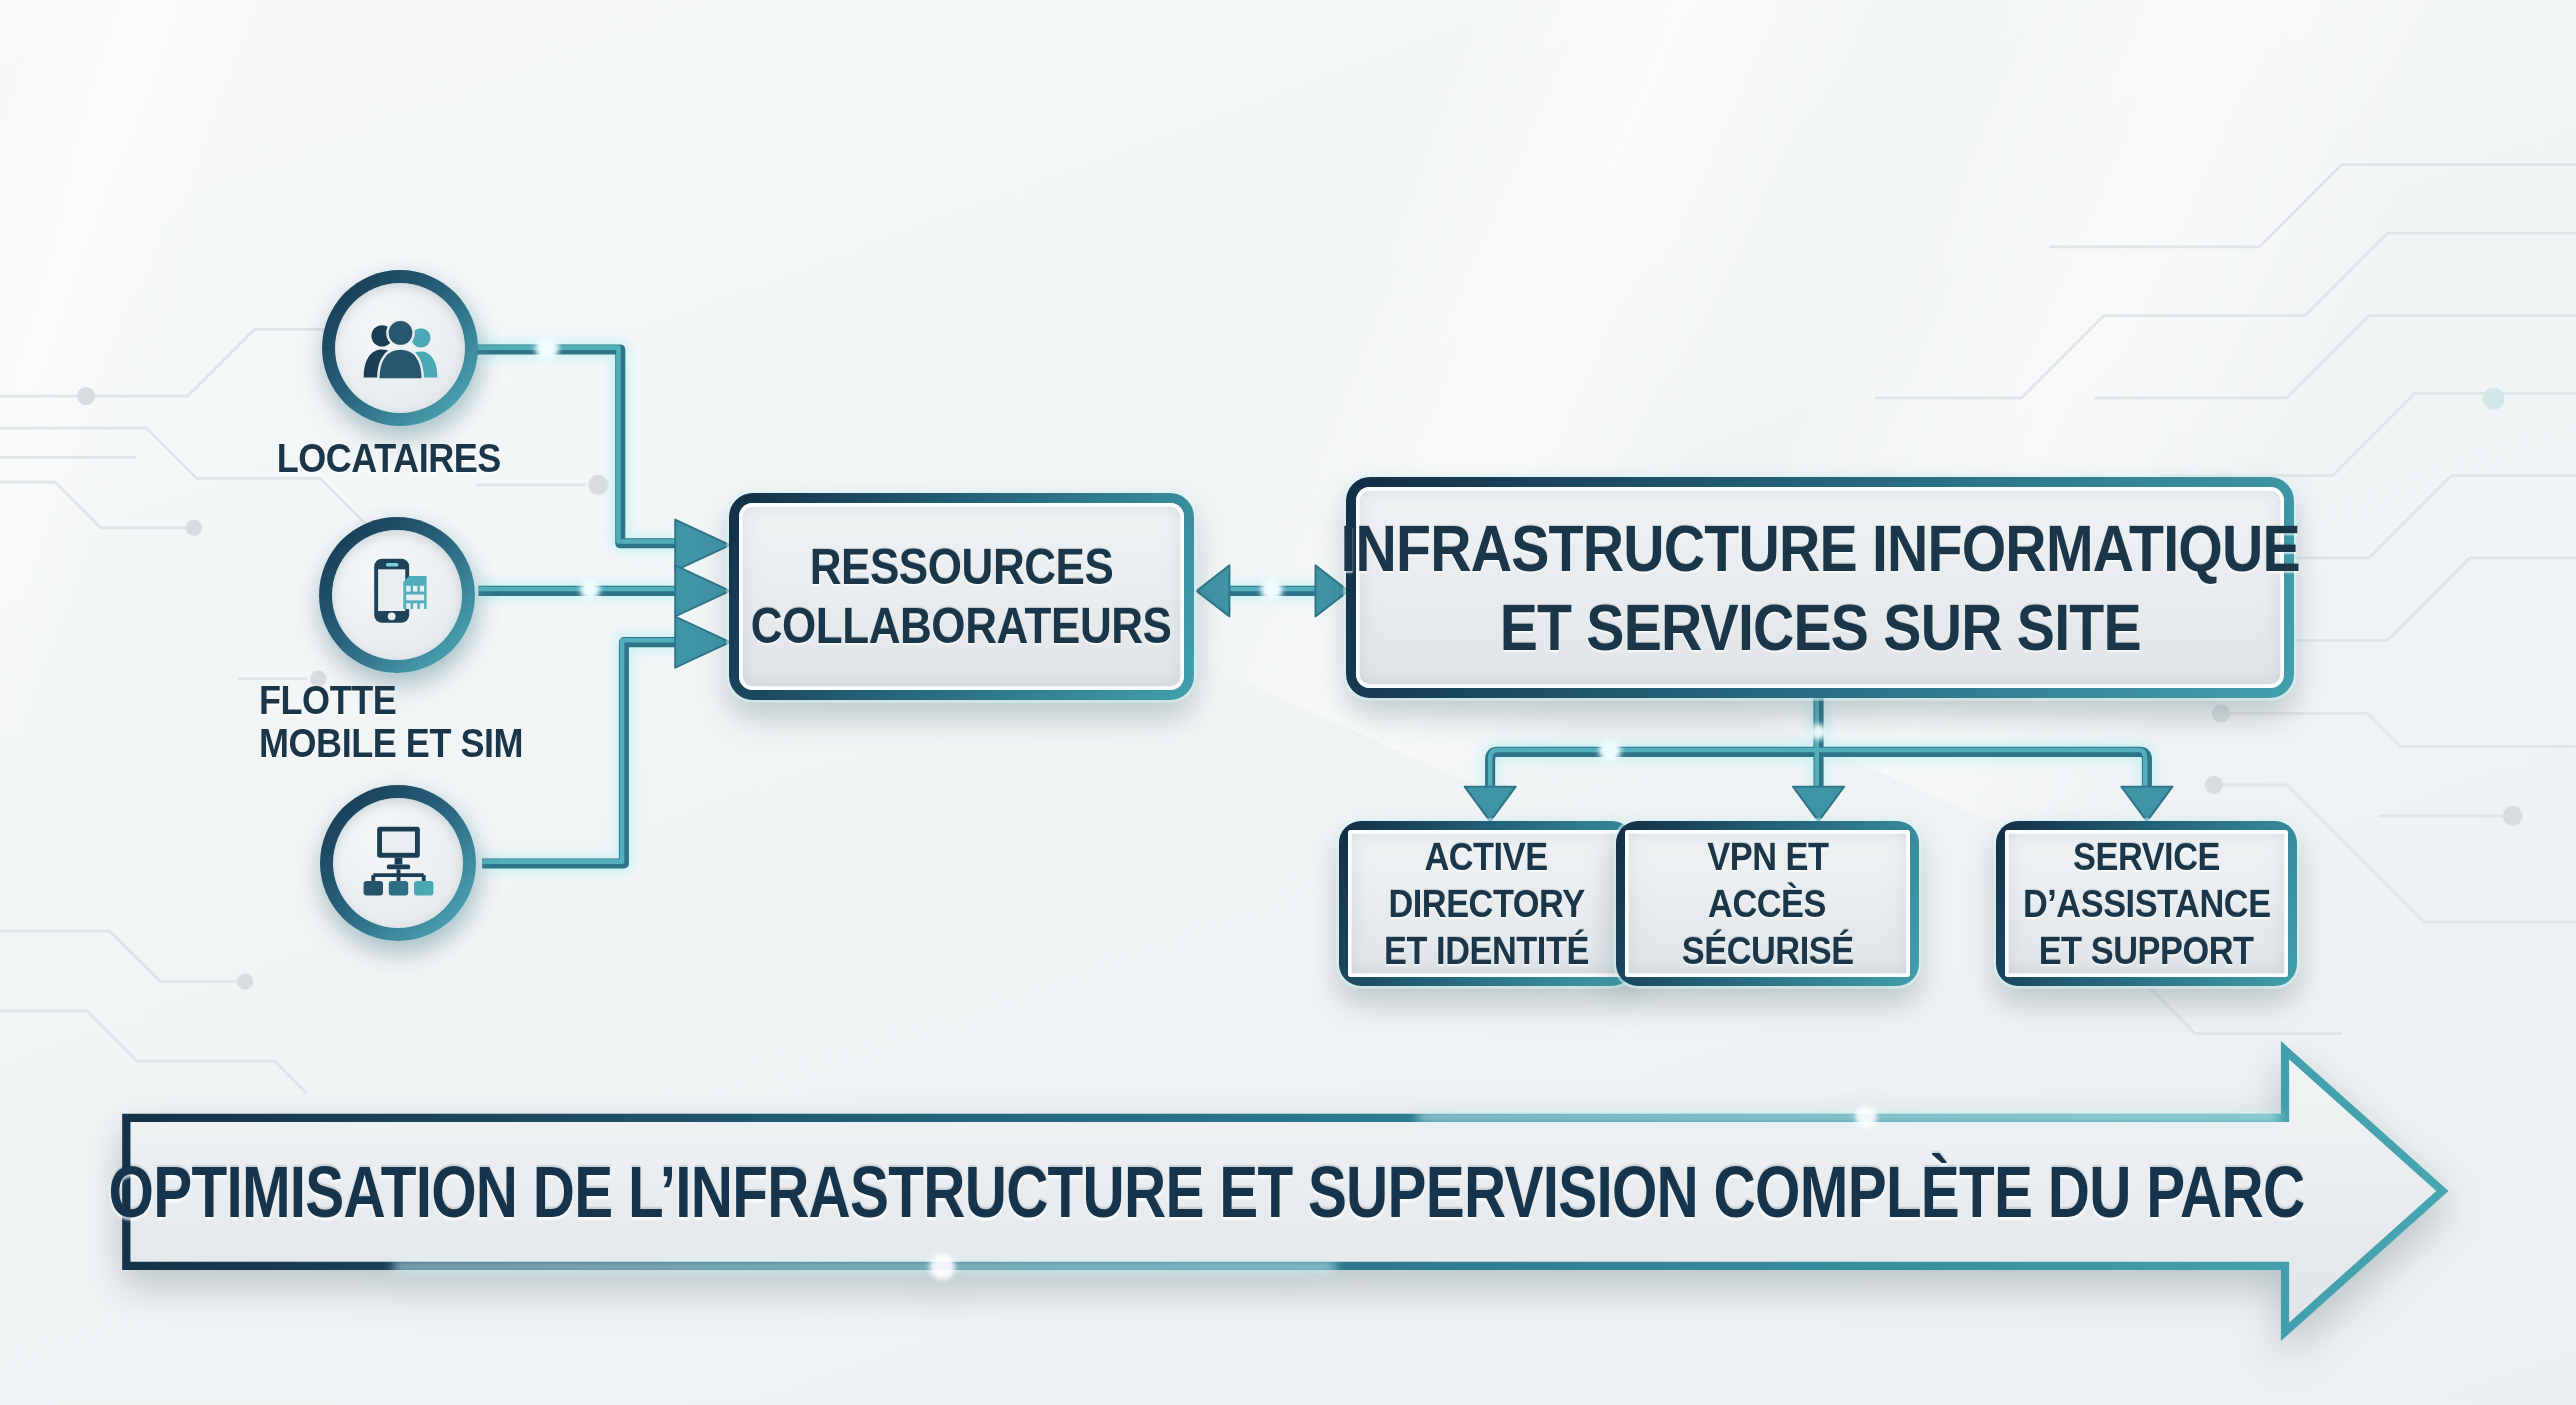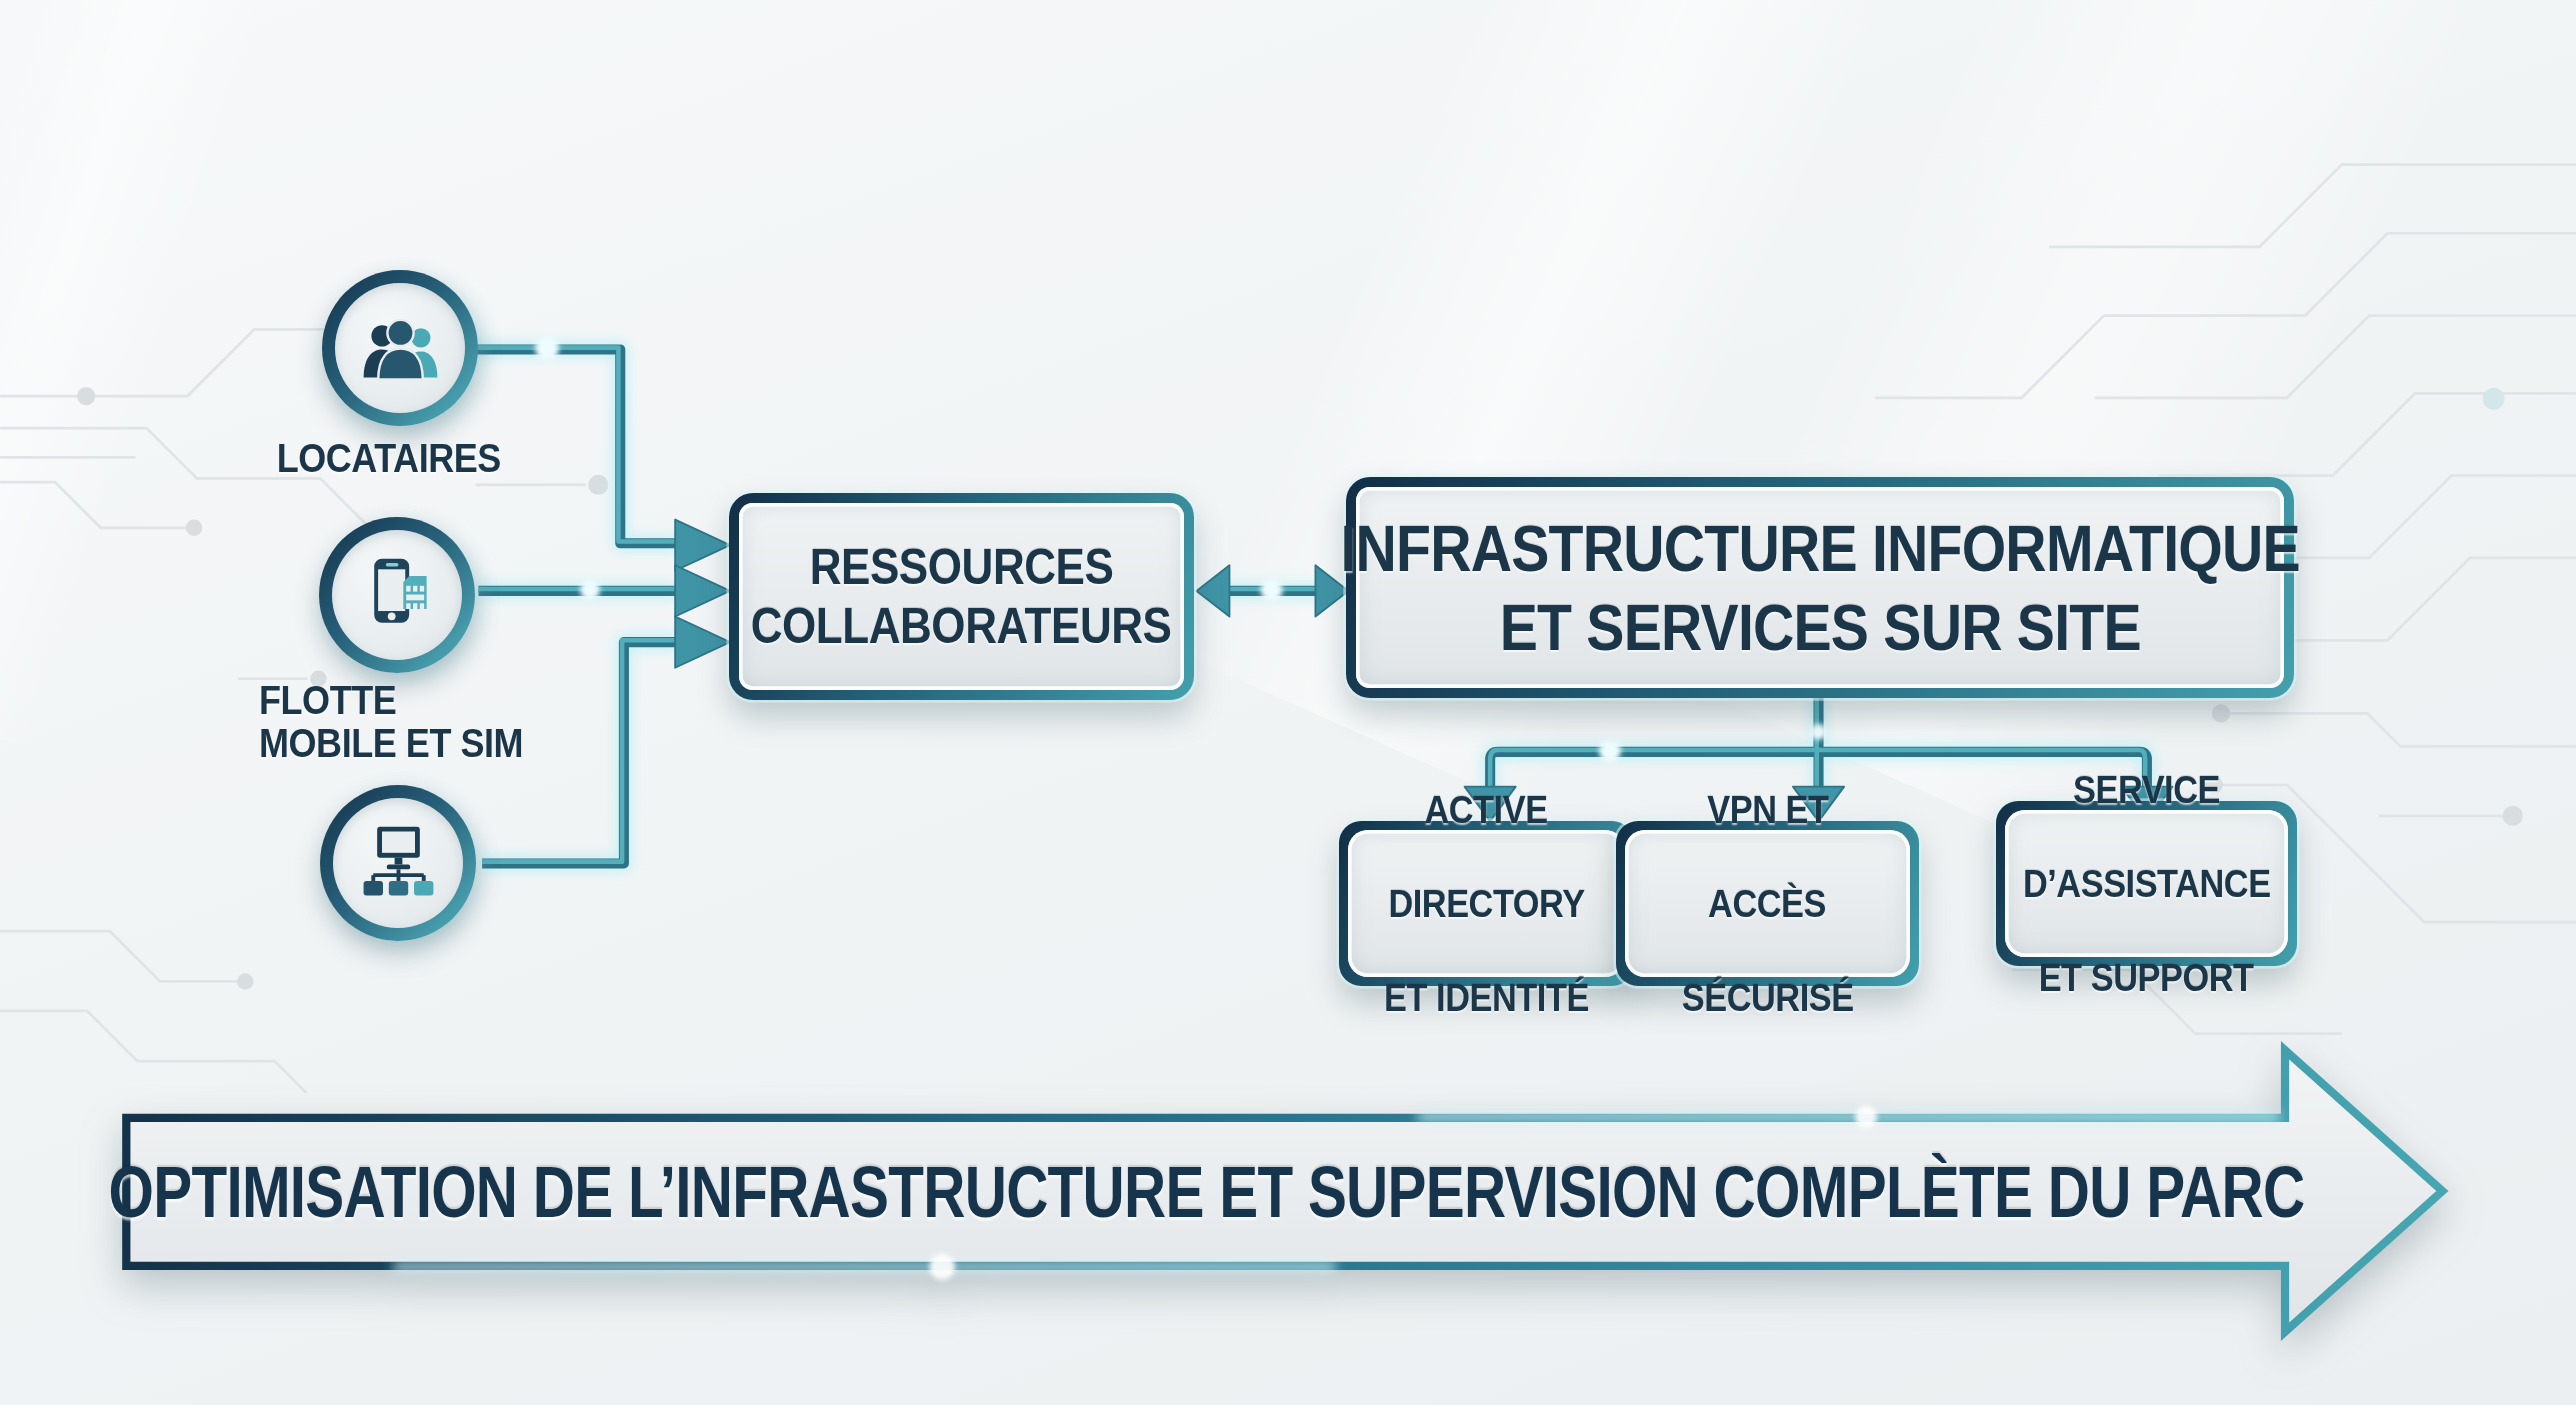--- a/index.html
+++ b/index.html
@@ -40,21 +40,21 @@
   .box .pane{width:100%;height:100%;border-radius:13.7px;
     background:linear-gradient(180deg,#f0f3f4 0%,#e5e9eb 70%,#e0e5e7 100%);
     box-shadow:inset 0 0 0 3.7px rgba(255,255,255,.9), inset 0 0 22px rgba(145,165,178,.35);
     display:flex;flex-direction:column;align-items:center;justify-content:center;
     color:#1a3648;font-weight:bold;}
   .box .pane span{display:block;transform:scaleX(.88);transform-origin:50% 50%;white-space:nowrap;
     text-shadow:0 1.8px 1.8px rgba(255,255,255,.7), 0 -0.9px 0.9px rgba(15,40,55,.18);}
   .box.hub .pane{font-size:50px;line-height:59px;letter-spacing:-0.5px;}
   .box.infra .pane{font-size:65px;line-height:79px;letter-spacing:-0.9px;}
   .box.svc{border-radius:22px;padding:9.1px;}
-  .box.svc .pane{font-size:39px;line-height:47px;border-radius:20px;letter-spacing:-0.5px;gap:47px;}
+  .box.svc .pane{font-size:39px;line-height:47px;border-radius:3px;letter-spacing:-0.5px;}
 
   
   .banner-text{position:absolute;left:163px;top:1151px;width:2086px;height:81px;
     display:flex;align-items:center;justify-content:center;
     color:#16344c;font-weight:bold;font-size:73px;letter-spacing:-0.9px;
     text-shadow:0 2.7px 2.7px rgba(255,255,255,.75), 0 -1.8px 1.8px rgba(10,35,50,.15);}
   .banner-text .fit{transform:scaleX(.8);transform-origin:50% 50%;white-space:nowrap;}
 </style>
 </head>
 <body>
@@ -260,21 +260,21 @@
       <span>ET IDENTITÉ</span>
     </div>
   </div>
   <div class="box svc" style="left:1616px;top:821px;width:303px;height:165px;">
     <div class="pane">
       <span>VPN ET</span>
       <span>ACCÈS</span>
       <span>SÉCURISÉ</span>
     </div>
   </div>
-  <div class="box svc" style="left:1996px;top:801px;width:301px;height:165px;">
+  <div class="box svc" style="left:1996px;top:821px;width:301px;height:165px;">
     <div class="pane">
       <span>SERVICE</span>
       <span>D’ASSISTANCE</span>
       <span>ET SUPPORT</span>
     </div>
   </div>
 
   <div class="banner-text">
     <span class="fit">OPTIMISATION DE L’INFRASTRUCTURE ET SUPERVISION COMPLÈTE DU PARC</span>
   </div>

